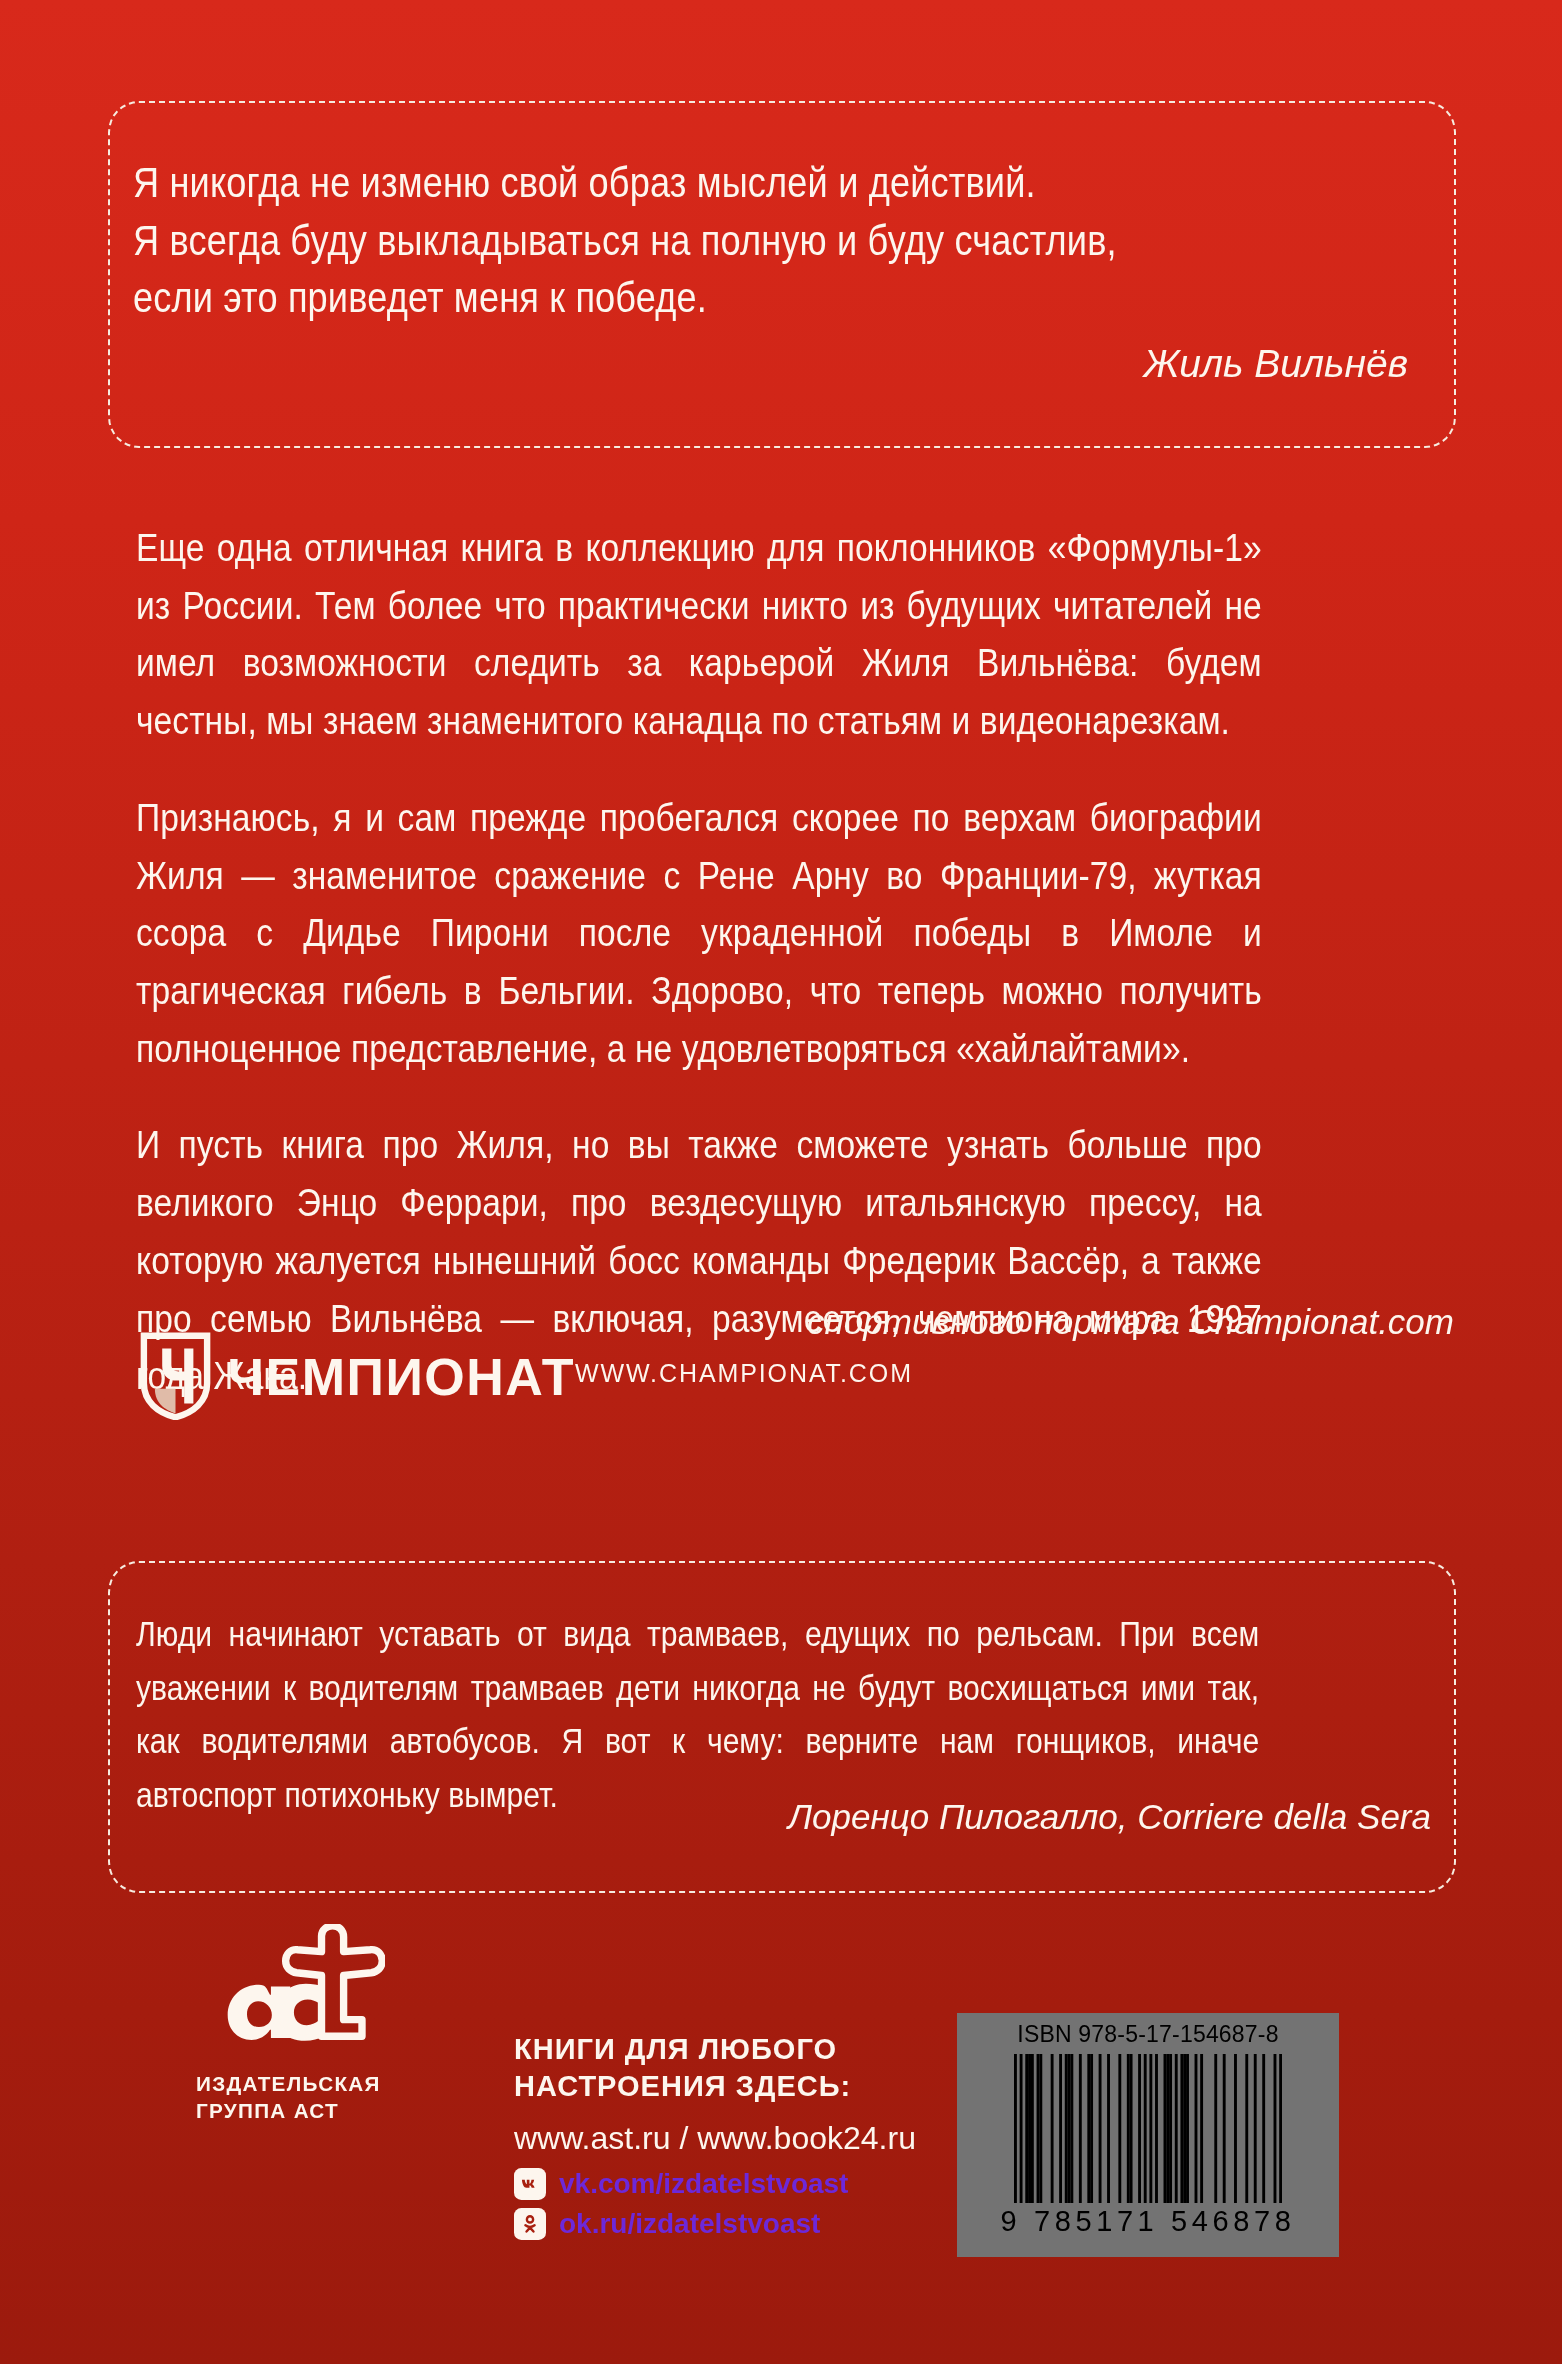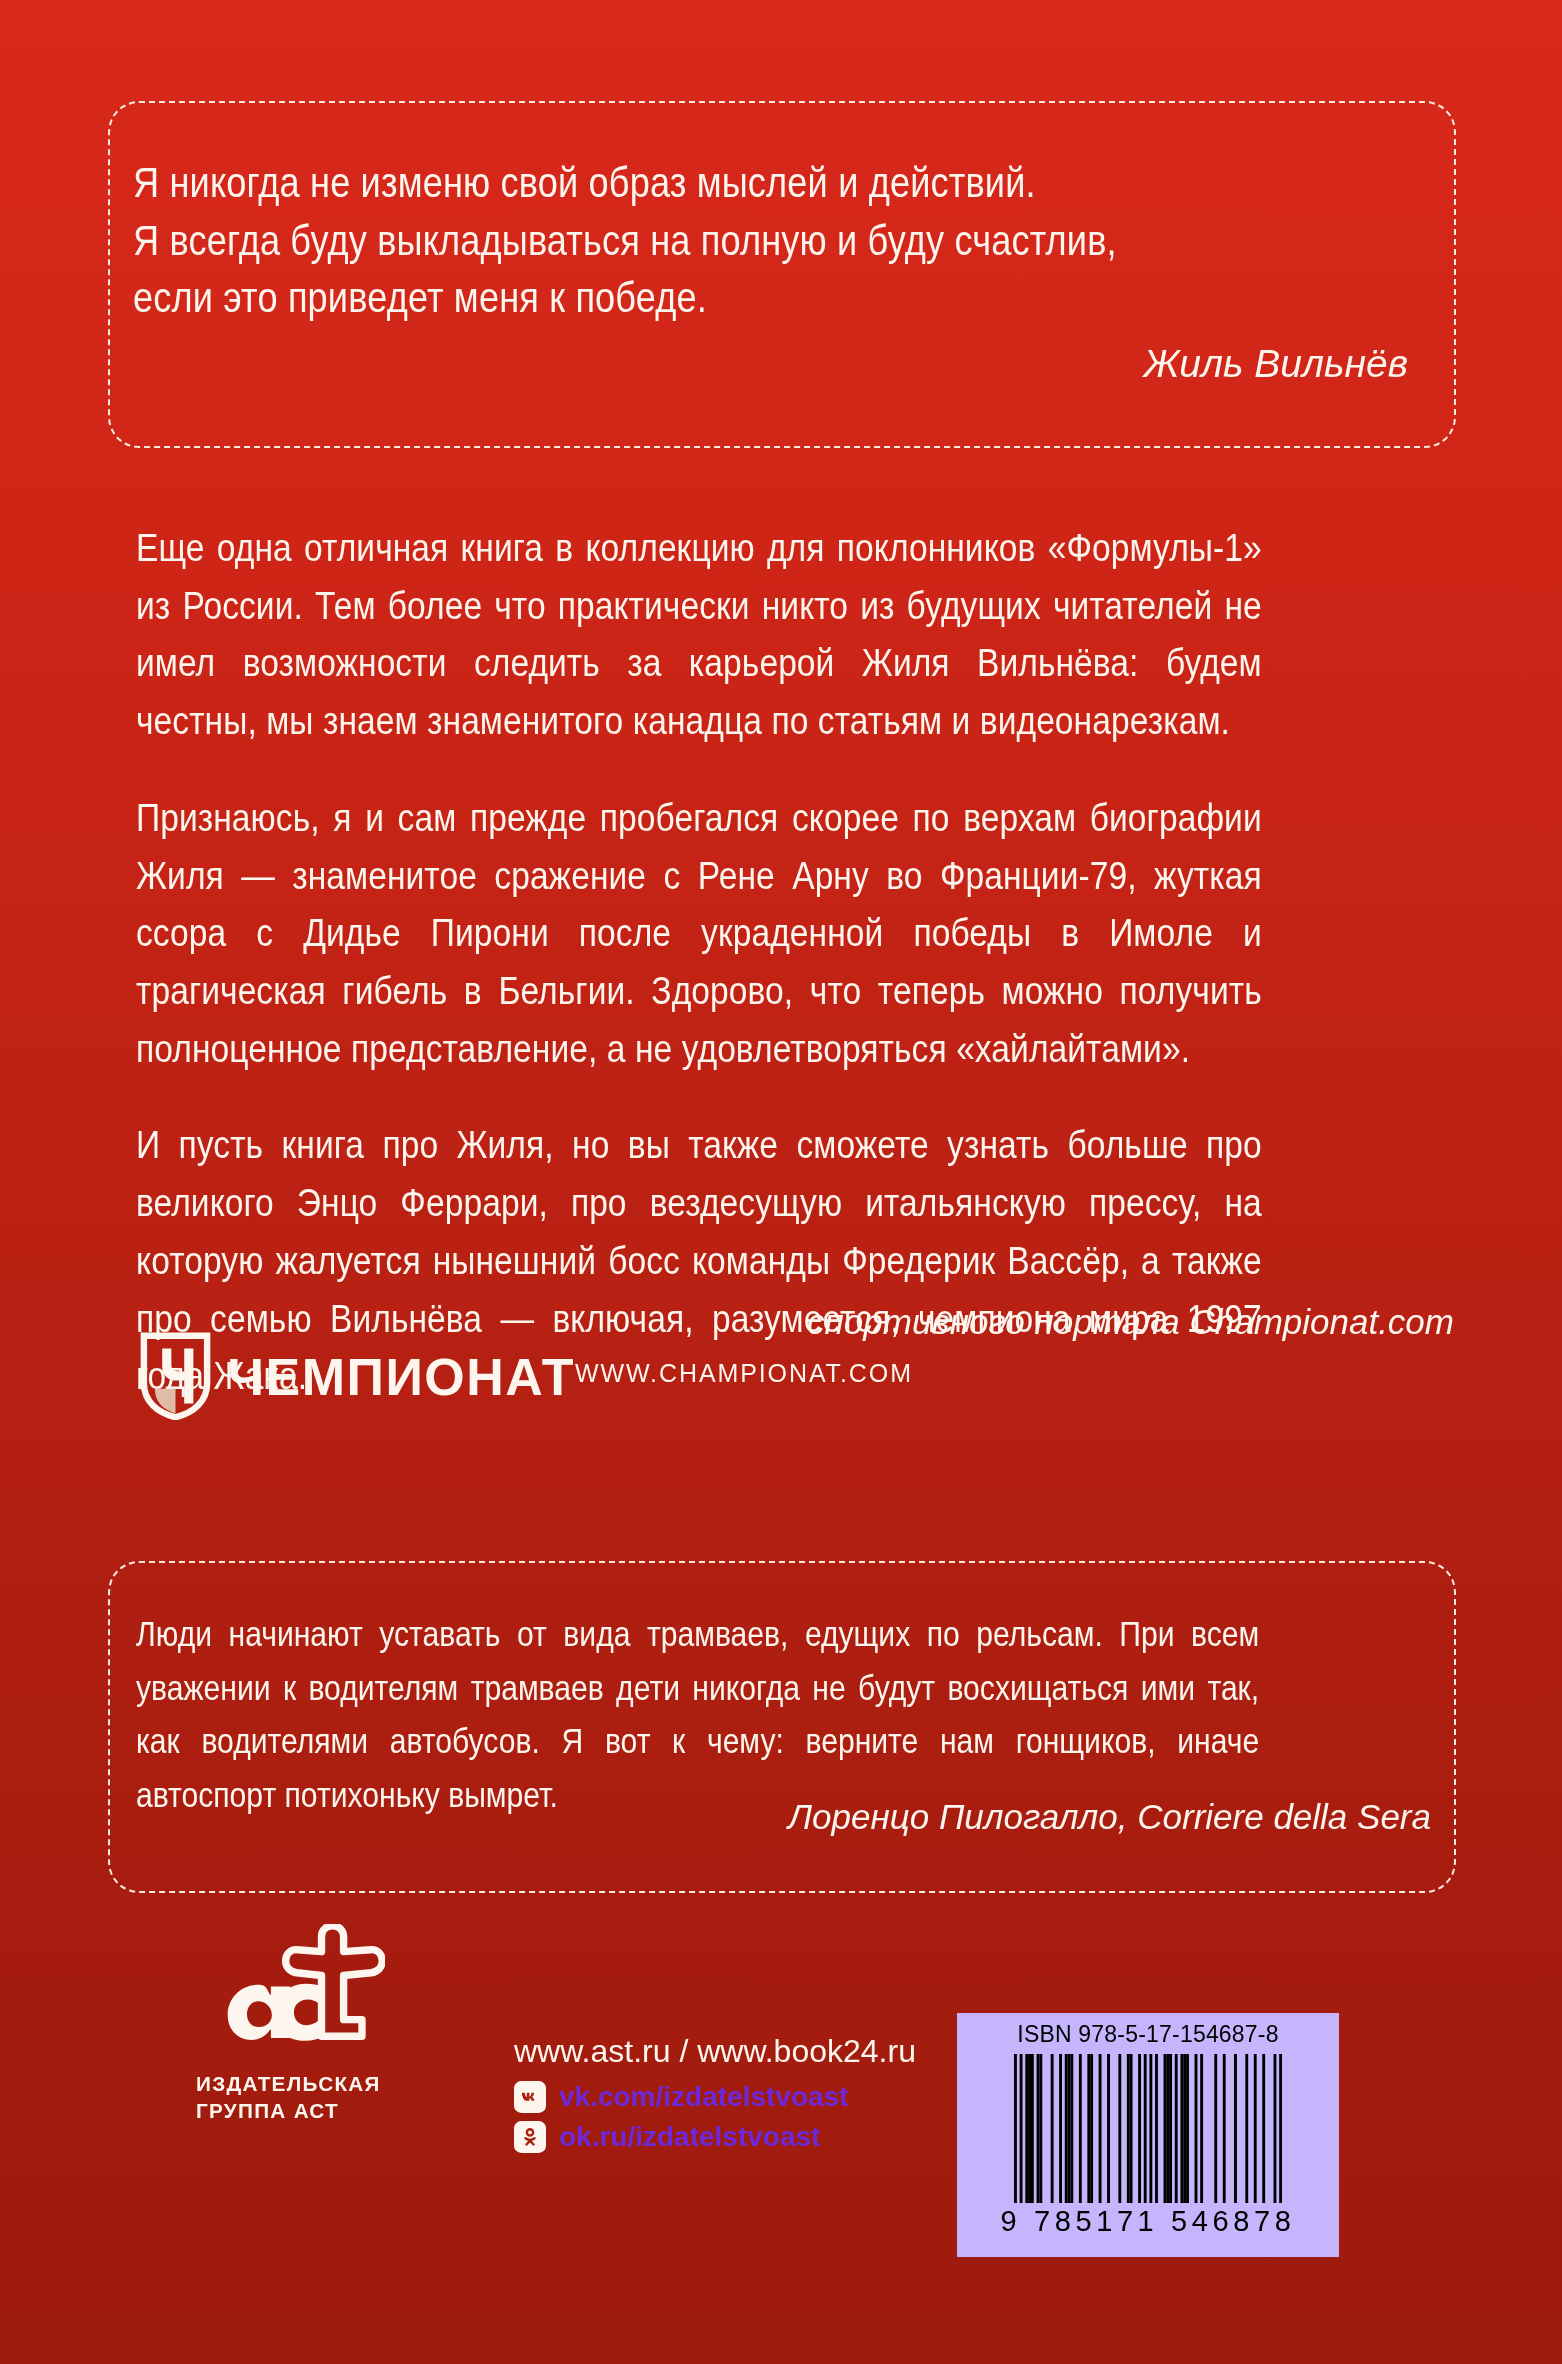--- a/index.html
+++ b/index.html
@@ -227,21 +227,21 @@
     font-weight: bold;
   }
 
   
   #barcode-panel {
     position: absolute;
     left: 957px;
     top: 2013px;
     width: 382px;
     height: 244px;
-    background: #c4b5fd;
+    background: #737373;
     box-sizing: border-box;
     padding: 9.2px 0 0 0;
     text-align: center;
   }
   #isbn-label {
     font-size: 23px;
     color: #000;
     letter-spacing: 0.2px;
     line-height: 1.1;
     font-family: "Liberation Sans", sans-serif;
@@ -317,20 +317,22 @@
     <path d="M137 68 C131 66 125 65 118 65 C99 65 84 79 84 98
              C84 116 98 127 117 127 C125 127 132 125 137 122
              L132 105 C128 108 124 110 119 110 C110 110 105 104 105 96
              C105 88 111 82 120 82 C125 82 129 84 132 86 Z" fill="#fdf6ee" transform="translate(-4,0)"></path>
   </svg>
   <div id="ast-caption">ИЗДАТЕЛЬСКАЯ
 ГРУППА АСТ</div>
 </div>
 
 <div id="contacts">
+  <div id="contacts-head">КНИГИ ДЛЯ ЛЮБОГО
+НАСТРОЕНИЯ ЗДЕСЬ:</div>
   <div id="contacts-sites">www.ast.ru / www.book24.ru</div>
 
   <div class="social-row">
     <span class="social-badge">
       <svg viewBox="0 0 24 24" width="22" height="22">
         <path d="M3.2 7.3h3.1c.2 2.6 1.3 4.4 2.2 4.9V7.3h2.9v4.4c.9-.1 1.9-1.4 2.2-4.4h2.9
                  c-.2 1.9-1 3.6-2.2 4.6 1.1.8 2.2 2.2 2.7 4.1h-3.2c-.4-1.3-1.2-2.4-2.4-2.6V16H8
                  C5.4 16 3.6 12.5 3.2 7.3z" fill="#a8200f"></path>
       </svg>
     </span>

